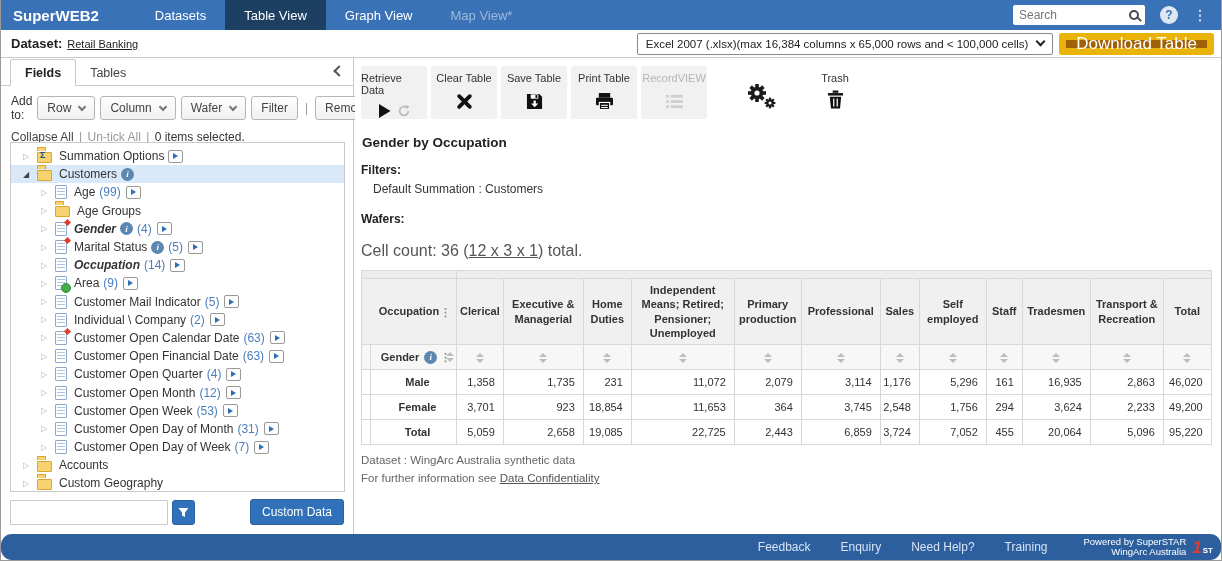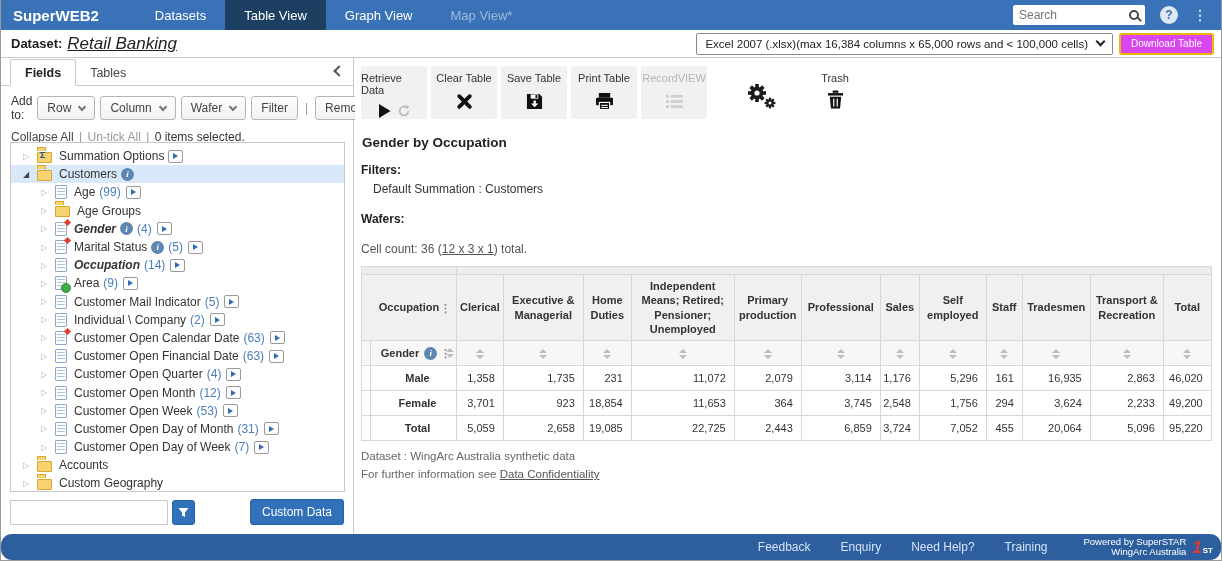--- a/index.html
+++ b/index.html
@@ -18,24 +18,24 @@
   .search-box { width:132px; height:20px; background:#fff; border-radius:2px; display:flex; align-items:center; padding:0 6px; }
   .search-box input { border:none; outline:none; width:100px; font-size:12px; font-family:inherit; color:#333; }
   .mag { width:10px; height:10px; border:2px solid #4a4a4a; border-radius:50%; position:relative; margin-left:auto; }
   .mag::after { content:""; position:absolute; width:6px; height:2px; background:#4a4a4a; right:-5px; bottom:-2px; transform:rotate(45deg); }
   .help-icon { width:18px; height:18px; border-radius:50%; background:#dfe7f2; color:#3a6db4; font-weight:bold; font-size:12px; display:flex; align-items:center; justify-content:center; }
   .nav-kebab { color:#c9d6e8; font-size:14px; font-weight:bold; letter-spacing:0; }
 
   
   .dataset-bar { height:28px; border-bottom:1px solid #c9c9c9; background:#fff; display:flex; align-items:center; padding:0 7px 0 10px; }
   .ds-label { font-weight:bold; font-size:13px; color:#222; }
-  .ds-link { margin-left:5px; font-size:17px; color:#222; text-decoration:underline; cursor:pointer;font-style:italic; }
+  .ds-link { margin-left:5px; font-size:11px; color:#222; text-decoration:underline; cursor:pointer; }
   .export-select { margin-left:auto; height:22px; border:1px solid #8a8a8a; border-radius:2px; background:#fff; display:flex; align-items:center; gap:9px; padding:0 8px; font-size:11.5px; color:#222; cursor:pointer; }
   .sel-chev { width:7px; height:7px; border-right:2px solid #222; border-bottom:2px solid #222; transform:rotate(45deg); margin-top:-4px; }
-  .download-btn { margin-left:6px; height:22px; background:#d946ef; border:2px solid #eab308; border-radius:3px; color:#fff; font-size:10px; display:flex; align-items:center; padding:0 10px; cursor:pointer; }
+  .download-btn { margin-left:6px; height:22px; background:#a16207; border:7px solid #eab308; border-radius:3px; color:#fff; font-size:17px; display:flex; align-items:center; padding:0 10px; cursor:pointer; }
 
   
   .sidebar { position:absolute; left:0; top:58px; width:353px; bottom:0; background:#fff; border-right:1px solid #c9c9c9; }
   .side-tabs { height:28px; border-bottom:1px solid #c9c9c9; display:flex; align-items:flex-end; padding-left:9px; position:relative; }
   .side-tab { padding:6px 14px 5px; font-size:12.5px; color:#444; }
   .side-tab.active { font-weight:bold; color:#222; border:1px solid #c9c9c9; border-bottom:1px solid #fff; border-radius:3px 3px 0 0; margin-bottom:-1px; background:#fff; }
   .collapse-chevron { position:absolute; right:10px; top:9px; width:8px; height:8px; border-left:2px solid #555; border-bottom:2px solid #555; transform:rotate(45deg); cursor:pointer; }
   .addto { display:flex; align-items:center; gap:5px; padding:8px 8px 5px 10px; font-size:12px; color:#333; }
   .sbtn { border:1px solid #b5b5b5; background:linear-gradient(#fefefe,#f1f1f1); border-radius:3px; font-size:12px; color:#444; padding:4px 9px; display:flex; align-items:center; gap:8px; cursor:pointer; }
   .sbtn .chev { width:6px; height:6px; border-right:2px solid #777; border-bottom:2px solid #777; transform:rotate(45deg); margin-top:-3px; }
@@ -78,21 +78,21 @@
   .ticon-box { height:22px; display:flex; align-items:center; justify-content:center; }
   .bare-tool { display:flex; flex-direction:column; align-items:center; gap:6px; font-size:11px; color:#333; padding-top:6px; cursor:pointer; }
   .gear-tool { margin-left:22px; width:56px; padding-top:16px; }
   .trash-tool { margin-left:14px; width:56px; }
 
   .table-title { font-size:13.5px; font-weight:bold; color:#222; margin:9px 0 0 1px; }
   .meta-label { font-size:12px; font-weight:bold; color:#222; }
   .filters-block { margin-top:13px; }
   .filters-value { font-size:12px; color:#333; margin:5px 0 0 12px; }
   .wafers-block { margin-top:16px; }
-  .cellcount { margin-top:16px; font-size:12px; color:#555; }
+  .cellcount { margin-top:16px; font-size:16px; color:#555; }
   .cellcount a { color:#555; text-decoration:underline; cursor:pointer; }
 
   table.data-table { border-collapse:collapse; table-layout:fixed; margin-top:10px; font-size:11px; }
   .data-table th, .data-table td { border:1px solid #d8d8d8; overflow:hidden; }
   tr.strip td { height:8px; background:#ededed; padding:0; }
   tr.hdr th { background:#f0f0f0; color:#333; font-weight:bold; text-align:center; vertical-align:middle; padding:4px 3px; line-height:1.3; height:57px; }
   th.corner { text-align:right; padding-right:16px; position:relative; }
   .kebab { position:absolute; right:5px; top:50%; transform:translateY(-50%); color:#888; font-size:11px; letter-spacing:0; cursor:pointer; }
   tr.sortrow td { background:#f7f7f7; height:25px; text-align:center; }
   td.gutter { background:#f0f0f0; padding:0; }

